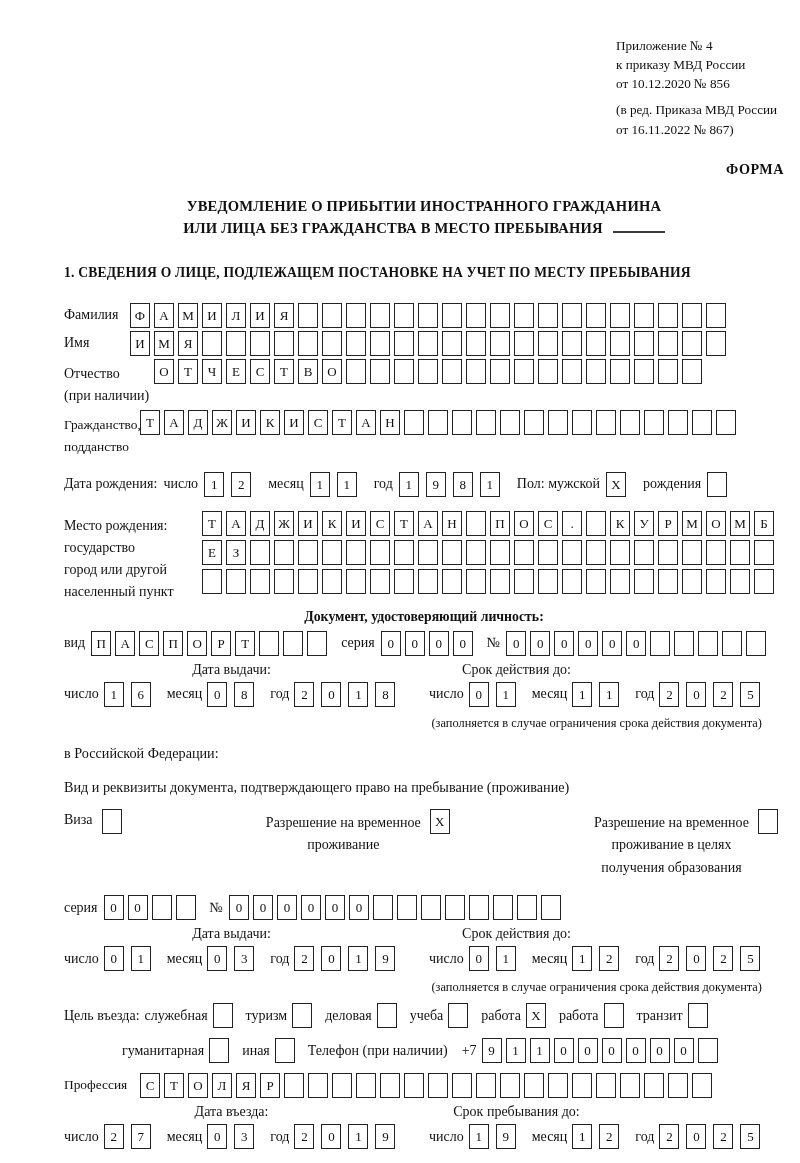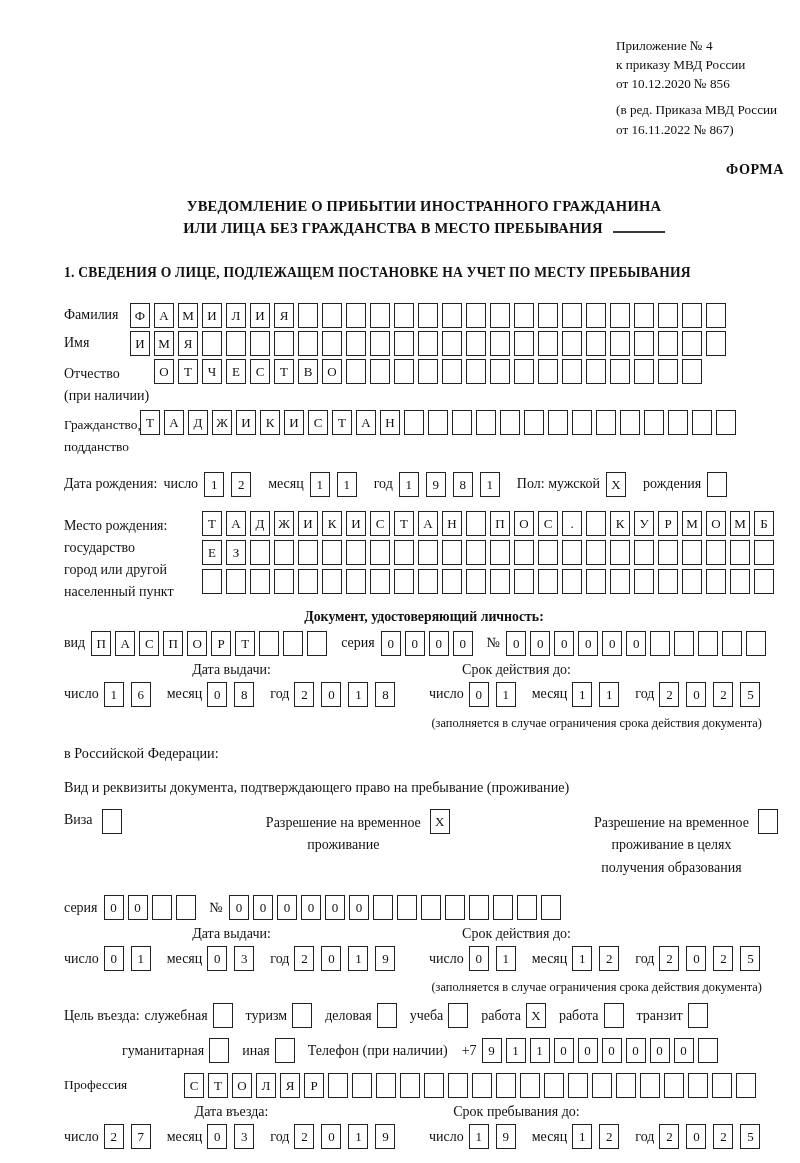--- a/index.html
+++ b/index.html
@@ -55,21 +55,21 @@
   .opt{display:flex;align-items:flex-start;}
   .opt .lbl{margin-right:9px;padding-top:3px;}
   .opt .lines{text-align:center;line-height:1.6;margin-right:9px;}
 
   .prow{display:flex;align-items:center;margin-bottom:10px;}
   .prow .lbl{margin-right:5px;}
   .prow .boxes{margin-right:9px;}
   .prow2{padding-left:58px;}
   .phone-lbl{margin-left:0;margin-right:14px !important;}
 
-  .prof-row{margin-bottom:4px;gap:44px;}
+  .prof-row{margin-bottom:4px;}
 </style>
 </head>
 <body>
 
 <div class="page">
 
   <div class="top-right">
     <div>Приложение № 4</div>
     <div>к приказу МВД России</div>
     <div>от 10.12.2020 № 856</div>

